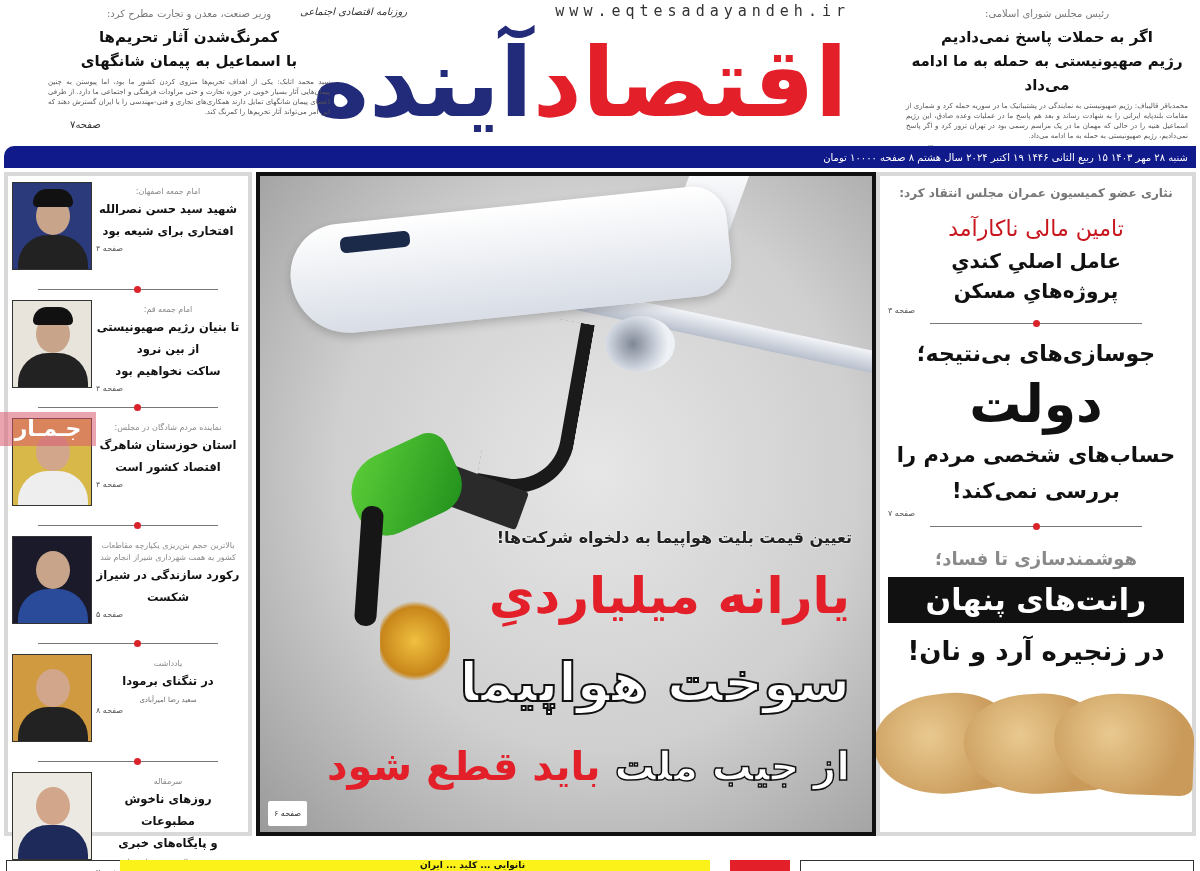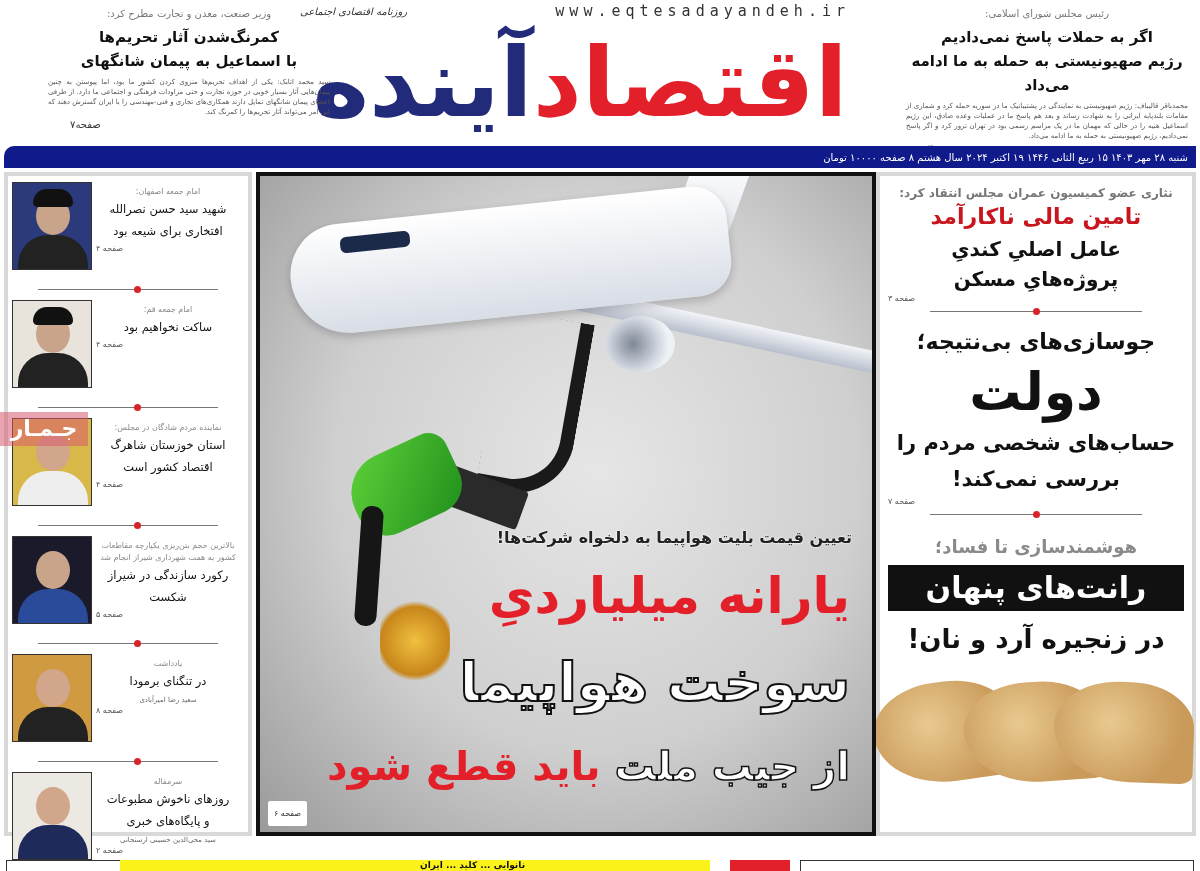--- a/index.html
+++ b/index.html
@@ -35,21 +35,21 @@
   .col-main { position: absolute; top: 172px; left: 256px; width: 620px; height: 664px; background: #111; padding: 4px; }
 
   
   .side-item { position: relative; height: 108px; padding: 6px 4px 0 4px; display: flex; flex-direction: row; }
   .side-item .photo { width: 80px; height: 88px; background: #8a7a6a; border: 1px solid #333; flex: none; position: relative; overflow: hidden; }
   .side-item .photo .head { position: absolute; width: 34px; height: 38px; border-radius: 50%; left: 23px; top: 14px; background: #c8a48a; }
   .side-item .photo .torso { position: absolute; width: 70px; height: 44px; border-radius: 30px 30px 0 0; left: 5px; top: 52px; background: #222; }
   .side-item .photo .turban { position: absolute; width: 40px; height: 18px; border-radius: 20px 20px 6px 6px; left: 20px; top: 6px; background: #111; }
   .side-item .text { flex: 1; text-align: center; padding: 0 4px; }
   .side-item .kicker { font-size: 8px; color: #888; margin-top: 4px; line-height: 12px; }
-  .side-item .headline { font-size: 11.5px; font-weight: normal; line-height: 22px; color: #111; }
+  .side-item .headline { font-size: 11.5px; font-weight: bold; line-height: 22px; color: #111; }
   .side-item .author { font-size: 7px; color: #666; margin-top: 4px; }
   .side-item .page-ref { font-size: 8px; color: #555; text-align: left; margin-top: 2px; }
   .side-divider { height: 10px; position: relative; }
   .side-divider::before { content: ""; position: absolute; left: 30px; right: 30px; top: 5px; height: 1px; background: #777; }
   .side-divider::after { content: ""; position: absolute; left: 126px; top: 2px; width: 7px; height: 7px; border-radius: 50%; background: #d9232a; }
 
   .photo.p1 { background: #2a3a7a; }
   .photo.p2 { background: #e8e4dc; }
   .photo.p3 { background: #d9b84a; }
   .photo.p4 { background: #1a1a2a; }
@@ -77,21 +77,21 @@
   .feature-h1 { position: absolute; right: 22px; top: 385px; font-size: 50px; font-weight: bold; color: #e3202a; line-height: 70px; }
   .feature-h2 { position: absolute; right: 22px; top: 470px; font-size: 54px; font-weight: bold; color: #fff; -webkit-text-stroke: 2px #111; line-height: 74px; }
   .feature-h3 { position: absolute; right: 22px; top: 560px; font-size: 40px; font-weight: bold; line-height: 60px; white-space: nowrap; }
   .feature-h3 .outlined { color: #fff; -webkit-text-stroke: 1.5px #111; }
   .feature-h3 .redtxt { color: #e3202a; }
   .feature-page-ref { position: absolute; left: 8px; bottom: 6px; background: #fff; font-size: 8px; color: #333; padding: 8px 6px; border-radius: 2px; }
 
   
   .r-story { text-align: center; padding: 4px 8px 0 8px; }
   .r-kicker { font-size: 12px; color: #777; font-weight: bold; margin-top: 6px; }
-  .r-red { font-size: 22px; font-weight: bold; color: #c8151e; line-height: 34px; margin-top: 0; }
+  .r-red { font-size: 22px; font-weight: normal; color: #c8151e; line-height: 34px; margin-top: 12px; }
   .r-black { font-size: 20px; font-weight: bold; color: #111; line-height: 30px; }
   .r-page { font-size: 8px; color: #555; text-align: left; }
   .r-divider { height: 12px; position: relative; margin: 2px 0; }
   .r-divider::before { content: ""; position: absolute; left: 50px; right: 50px; top: 6px; height: 1px; background: #777; }
   .r-divider::after { content: ""; position: absolute; left: 153px; top: 3px; width: 7px; height: 7px; border-radius: 50%; background: #d9232a; }
   .r-head1 { font-size: 22px; font-weight: bold; line-height: 34px; margin-top: 2px; }
   .r-dolat { font-size: 52px; font-weight: bold; line-height: 66px; }
   .r-body2 { font-size: 21px; font-weight: bold; line-height: 36px; }
   .r-kicker2 { font-size: 18px; color: #8a8a8a; font-weight: bold; margin-top: 10px; }
   .r-blackbar { background: #111; color: #fff; font-size: 30px; font-weight: bold; line-height: 46px; margin: 8px 0 0 0; }
@@ -99,21 +99,21 @@
   .bread { position: absolute; left: -6px; bottom: -30px; width: 330px; height: 110px; }
   .bread span { position: absolute; bottom: 0; width: 140px; height: 100px; background: radial-gradient(circle at 40% 40%, #e9c990, #c99a5a 70%); border-radius: 50% 50% 10% 60%; }
 
   
   .bottom-strip { position: absolute; top: 858px; left: 0; width: 1200px; height: 13px; }
   .bs-box { position: absolute; top: 2px; height: 12px; border: 1px solid #333; }
   .bs-yellow { position: absolute; top: 2px; left: 120px; width: 590px; height: 12px; background: #fbf21a; padding-left: 36px; }
   .bs-red { position: absolute; top: 2px; left: 730px; width: 60px; height: 12px; background: #e3202a; }
   .bs-yellow-text { position: absolute; top: 0; left: 300px; font-size: 9px; font-weight: bold; color: #111; }
 
-  .watermark { position: absolute; top: 412px; left: 0; width: 88px; height: 34px; background: rgba(216, 90, 110, 0.55); color: #fff; font-size: 22px; font-weight: bold; line-height: 34px; text-align: center; }
+  .watermark { position: absolute; top: 412px; left: 0; width: 96px; height: 34px; background: rgba(216, 90, 110, 0.55); color: #fff; font-size: 22px; font-weight: bold; line-height: 34px; text-align: center; }
 </style>
 </head>
 <body>
 
 <header class="masthead">
 
   <div class="top-story right">
     <div class="kicker">رئیس مجلس شورای اسلامی:</div>
     <div class="headline">اگر به حملات پاسخ نمی‌دادیم</div>
     <div class="headline">رژیم صهیونیستی به حمله به ما ادامه می‌داد</div>
@@ -208,20 +208,21 @@
     <div class="photo p1">
         <div class="torso"></div>
         <div class="head"></div>
         <div class="turban"></div>
       </div>
   </div>
   <div class="side-divider"></div>
   <div class="side-item">
     <div class="text">
       <div class="kicker">امام جمعه قم:</div>
+      <div class="headline">تا بنیان رژیم صهیونیستی از بین نرود</div>
       <div class="headline">ساکت نخواهیم بود</div>
       <div class="page-ref">صفحه ۴</div>
     </div>
     <div class="photo p2">
         <div class="torso"></div>
         <div class="head"></div>
         <div class="turban"></div>
       </div>
   </div>
   <div class="side-divider"></div>

